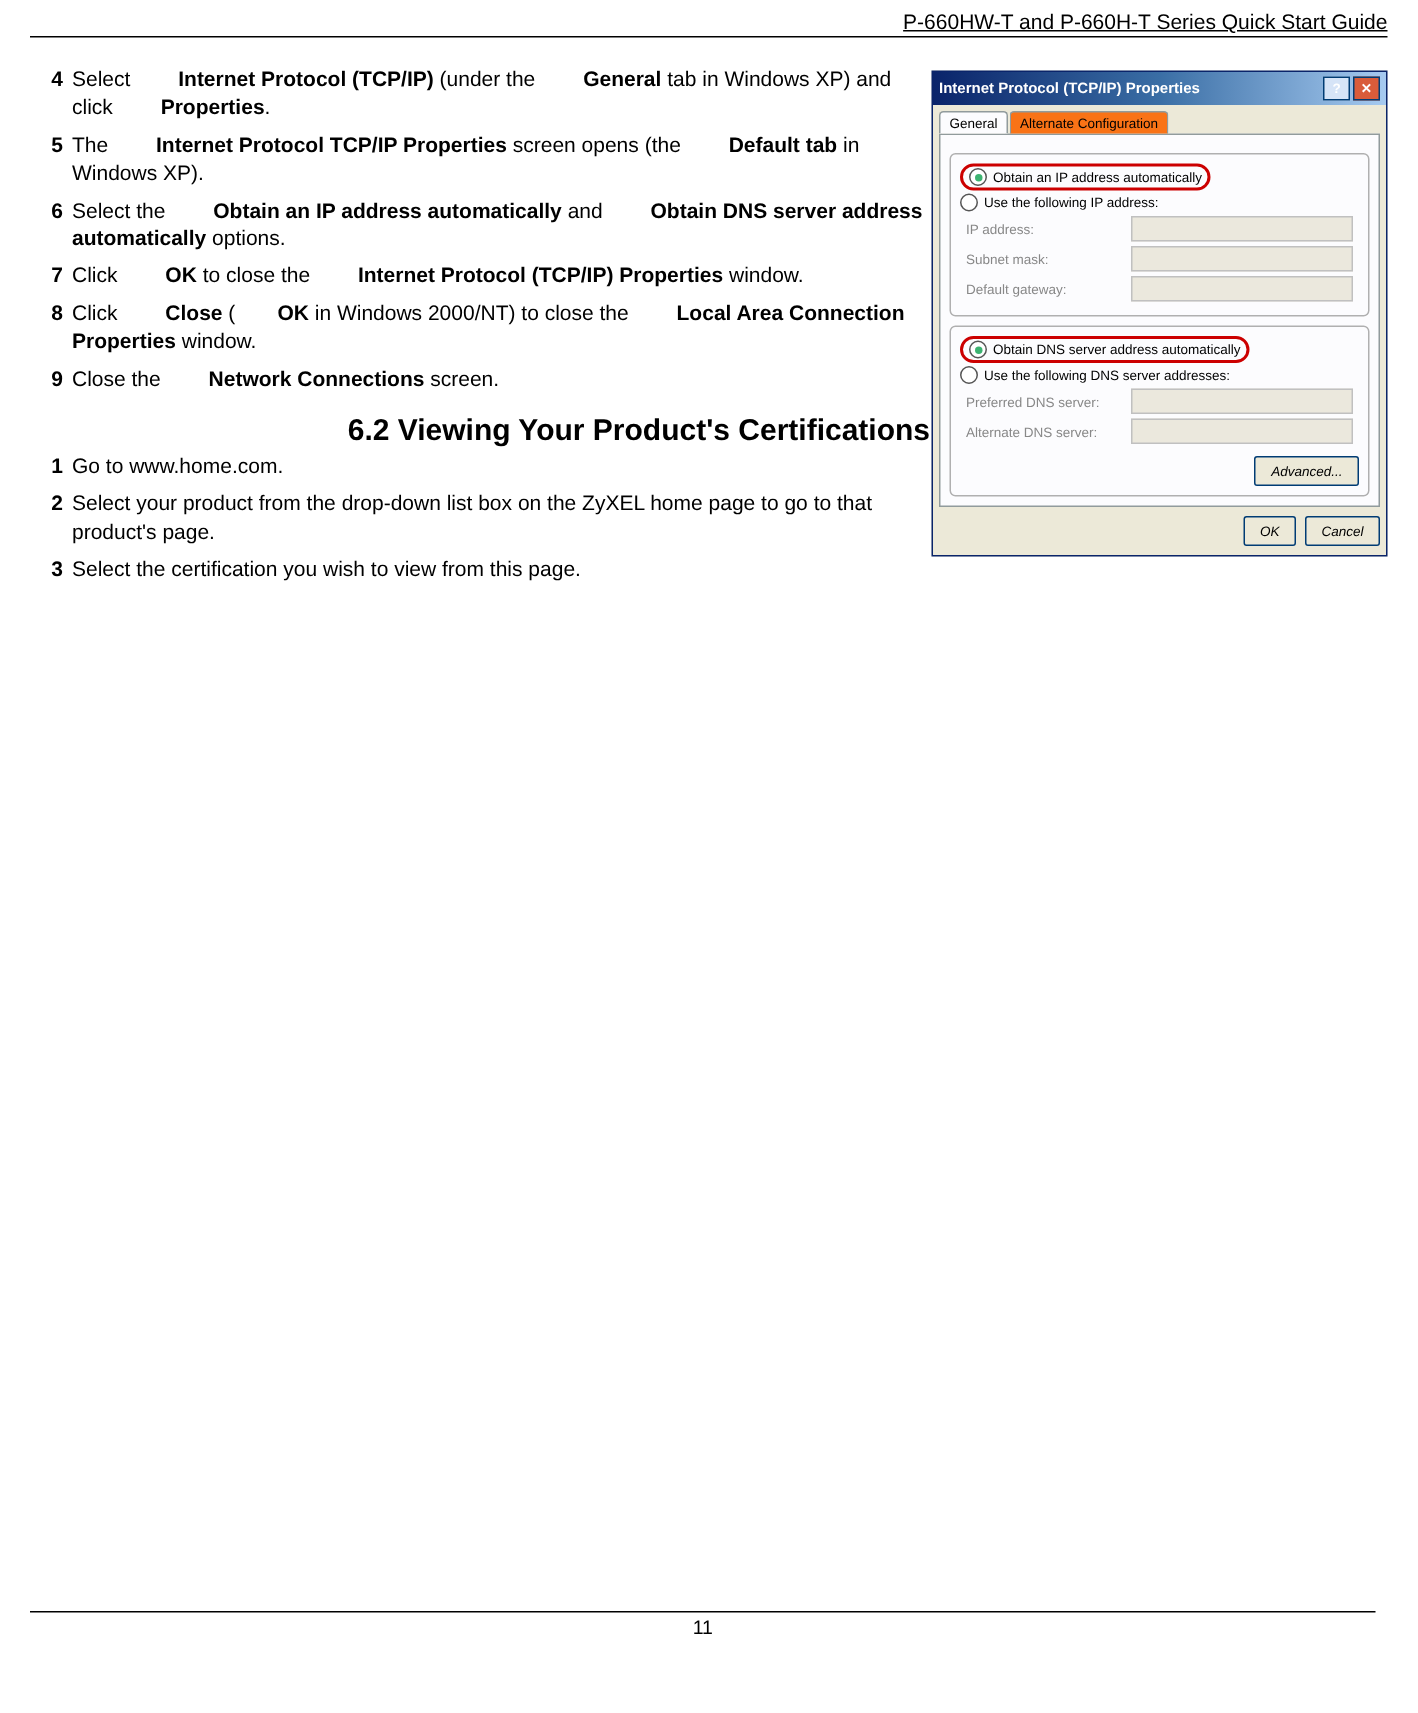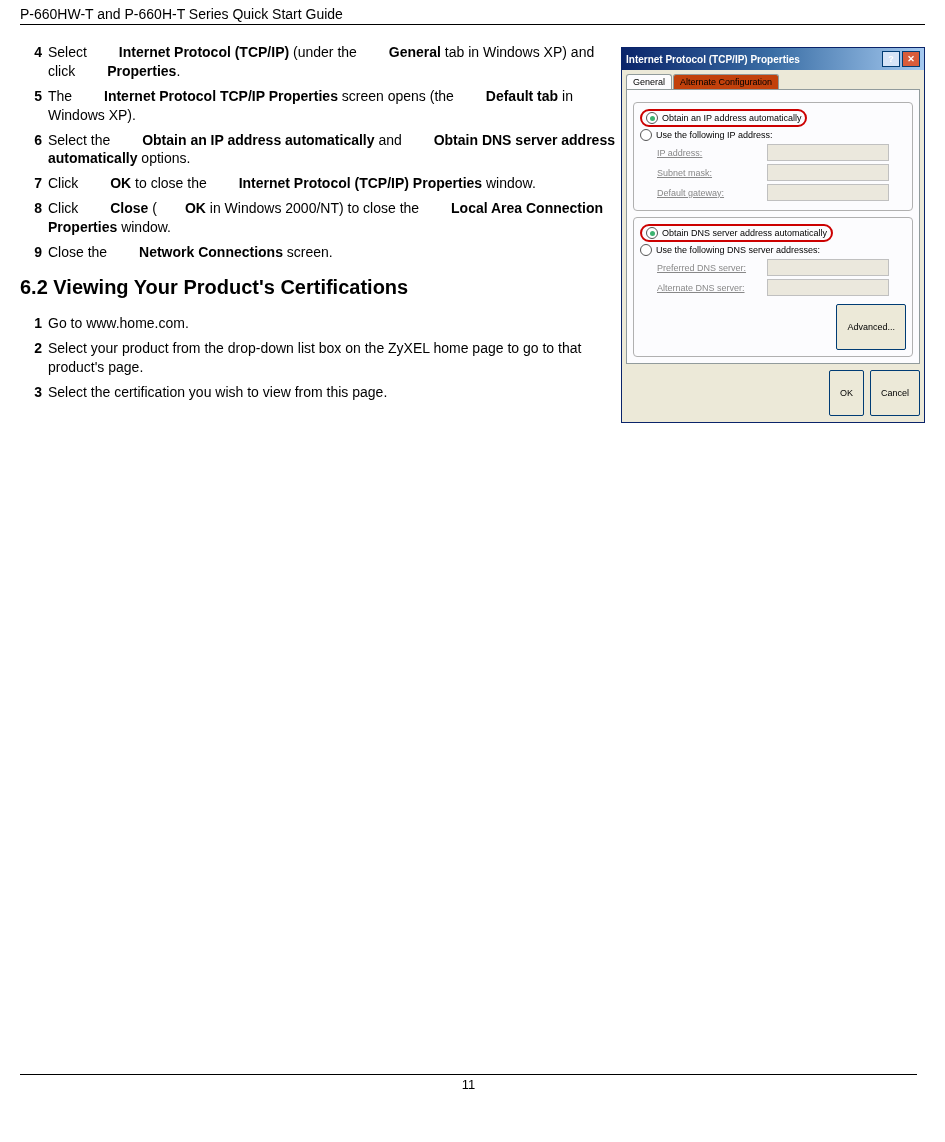--- a/index.html
+++ b/index.html
@@ -9,24 +9,25 @@
       padding: 0;
       width: 945px;
       color: #000;
     }
     .page {
       padding: 0 20px;
       position: relative;
       min-height: 1100px;
     }
     .header {
-      text-align: left;
+      text-align: right;
       font-size: 14px;
       padding: 6px 0 2px 0;
       border-bottom: 1px solid #000;
+      text-decoration: underline;
     }
     .content-area {
       position: relative;
     }
     .text-col {
       width: 600px;
       padding-top: 18px;
     }
     ol.steps {
       list-style: none;
@@ -44,21 +45,22 @@
       flex-shrink: 0;
       text-align: right;
       margin-right: 6px;
     }
     ol.steps > li .txt {
       flex: 1;
     }
     .section-heading {
       font-size: 20px;
       font-weight: bold;
-      margin: 14px 0 15px 0;
+      margin: 14px 0 2px 0;
+      text-align: right;
     }
     .footer {
       position: absolute;
       bottom: 8px;
       left: 20px;
       right: 28px;
       border-top: 1px solid #000;
       text-align: center;
       font-size: 13px;
       padding-top: 2px;
@@ -99,21 +101,21 @@
     .tabs {
       display:flex;
       padding:4px 4px 0 4px;
     }
     .tab {
       font-size:9px;
       padding:2px 6px;
       border:1px solid #919b9c;
       border-bottom:none;
       border-radius:3px 3px 0 0;
-      background:#c2410c;
+      background:#f97316;
       margin-right:1px;
     }
     .tab.active { background:#fcfcfe; }
     .tab-body {
       margin:0 4px 4px 4px;
       background:#fcfcfe;
       border:1px solid #919b9c;
       padding:6px;
     }
     .desc {
@@ -144,36 +146,36 @@
     .circled {
       border:2px solid #c00;
       border-radius:12px;
       padding:1px 4px;
       display:inline-flex;
       align-items:center;
     }
     .field-row {
       display:flex;
       align-items:center;
-      margin:3px 17px;
+      margin:3px 4px;
       font-size:9px;
       color:#888;
-      text-decoration:underline;
     }
     .field-row .lbl { width:110px; }
     .field-row .box {
       flex:1;height:15px;background:#ebe8dd;border:1px solid #c0c0c0;
     }
     .btn {
       font-size:9px;
       border:1px solid #003c74;
       background:#ece9d8;
       border-radius:2px;
-      padding:17px 10px;
+      padding:4px 10px;
       display:inline-block;
+      font-style:italic;
     }
     .btn-row{
       display:flex;justify-content:flex-end;gap:6px;margin-top:6px;padding:0 4px 6px 0;
     }
     .adv-row{display:flex;justify-content:flex-end;margin-top:8px;}
     b{font-weight:bold;padding-left:28px;}
   </style>
 </head>
 <body>
 

